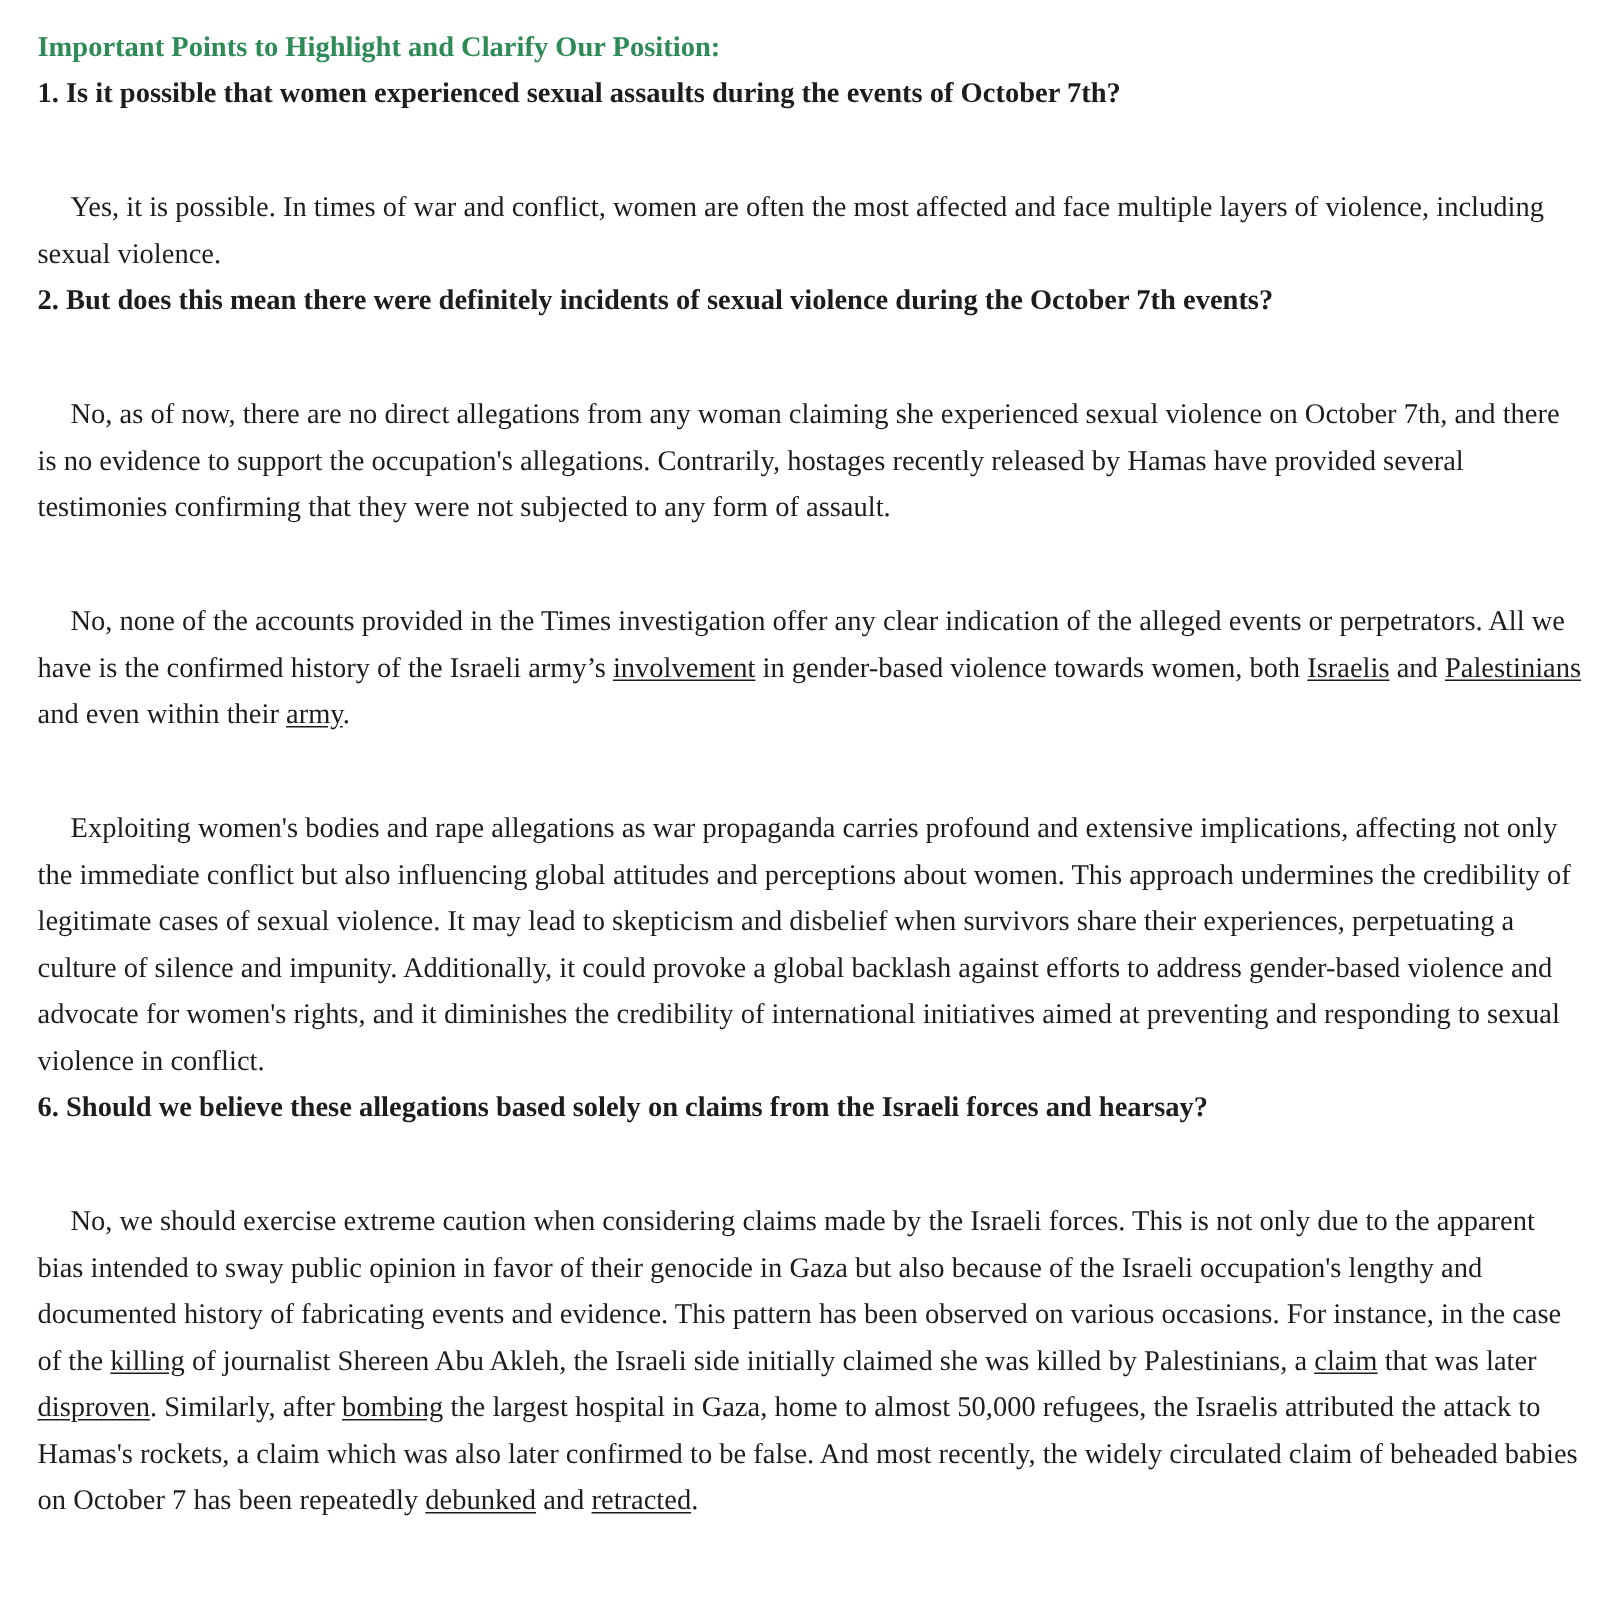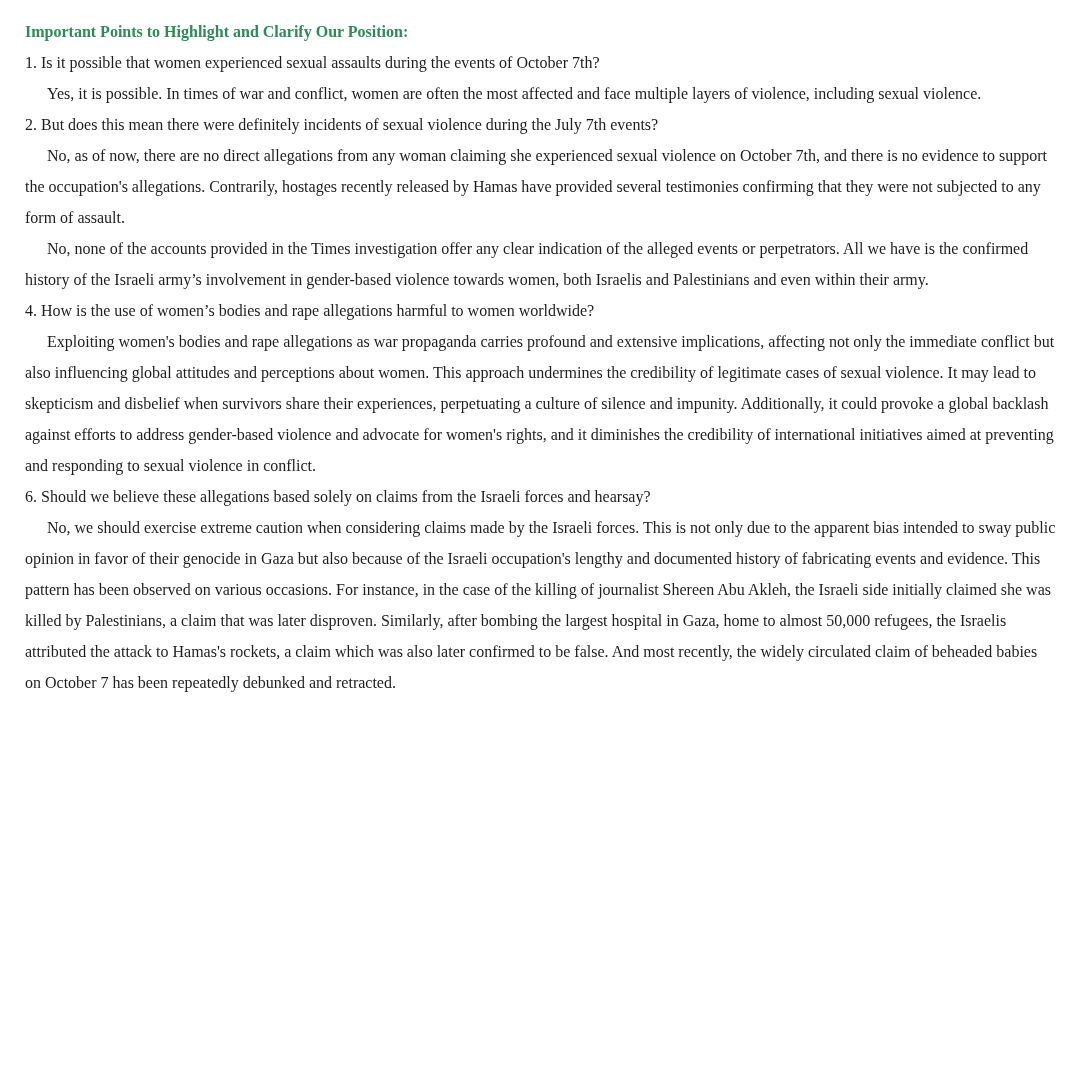--- a/index.html
+++ b/index.html
@@ -11,49 +11,50 @@
     height: 1080px;
     background: #ffffff;
     overflow: hidden;
     font-family: "Liberation Serif", serif;
   }
   .doc {
     box-sizing: border-box;
     width: 1080px;
     height: 1080px;
     padding: 16px 24px 0 25px;
-    font-size: 16px;
+    font-size: 19px;
     line-height: 31px;
     color: var(--text-color, #1d1d1d);
   }
   .doc p {
     margin: 0;
     padding: 0;
   }
   p.heading {
     color: var(--heading-color, #2e8b57);
     font-weight: bold;
   }
   p.question {
-    font-weight: normal;
+    font-weight: bold;
   }
   p.answer {
     text-indent: 22px;
+    margin-top: 45px;
   }
   span.u {
+    text-decoration: underline;
     text-underline-offset: 2px;
   }
 </style>
 </head>
 <body style="background: rgb(255, 255, 255);">
 
 <div class="doc">
     <p class="heading"><span>Important Points to Highlight and Clarify Our Position:</span></p>
     <p class="question"><span>1. Is it possible that women experienced sexual assaults during the events of October 7th?</span></p>
     <p class="answer"><span>Yes, it is possible. In times of war and conflict, women are often the most affected and face multiple layers of violence, including sexual violence.</span></p>
-    <p class="question"><span>2. But does this mean there were definitely incidents of sexual violence during the July 7th events?</span></p>
+    <p class="question"><span>2. But does this mean there were definitely incidents of sexual violence during the October 7th events?</span></p>
     <p class="answer"><span>No, as of now, there are no direct allegations from any woman claiming she experienced sexual violence on October 7th, and there is no evidence to support the occupation's allegations. Contrarily, hostages recently released by Hamas have provided several testimonies confirming that they were not subjected to any form of assault.</span></p>
     <p class="answer"><span>No, none of the accounts provided in the Times investigation offer any clear indication of the alleged events or perpetrators. All we have is the confirmed history of the Israeli army’s </span><span class="u">involvement</span><span> in gender-based violence towards women, both </span><span class="u">Israelis</span><span> and </span><span class="u">Palestinians</span><span> and even within their </span><span class="u">army</span><span>.</span></p>
-    <p class="question"><span>4. How is the use of women’s bodies and rape allegations harmful to women worldwide?</span></p>
     <p class="answer"><span>Exploiting women's bodies and rape allegations as war propaganda carries profound and extensive implications, affecting not only the immediate conflict but also influencing global attitudes and perceptions about women. This approach undermines the credibility of legitimate cases of sexual violence. It may lead to skepticism and disbelief when survivors share their experiences, perpetuating a culture of silence and impunity. Additionally, it could provoke a global backlash against efforts to address gender-based violence and advocate for women's rights, and it diminishes the credibility of international initiatives aimed at preventing and responding to sexual violence in conflict.</span></p>
     <p class="question"><span>6. Should we believe these allegations based solely on claims from the Israeli forces and hearsay?</span></p>
     <p class="answer"><span>No, we should exercise extreme caution when considering claims made by the Israeli forces. This is not only due to the apparent bias intended to sway public opinion in favor of their genocide in Gaza but also because of the Israeli occupation's lengthy and documented history of fabricating events and evidence. This pattern has been observed on various occasions. For instance, in the case of the </span><span class="u">killing</span><span> of journalist Shereen Abu Akleh, the Israeli side initially claimed she was killed by Palestinians, a </span><span class="u">claim</span><span> that was later </span><span class="u">disproven</span><span>. Similarly, after </span><span class="u">bombing</span><span> the largest hospital in Gaza, home to almost 50,000 refugees, the Israelis attributed the attack to Hamas's rockets, a claim which was also later confirmed to be false. And most recently, the widely circulated claim of beheaded babies on October 7 has been repeatedly </span><span class="u">debunked</span><span> and </span><span class="u">retracted</span><span>.</span></p>
   </div>
 
 </body></html>

